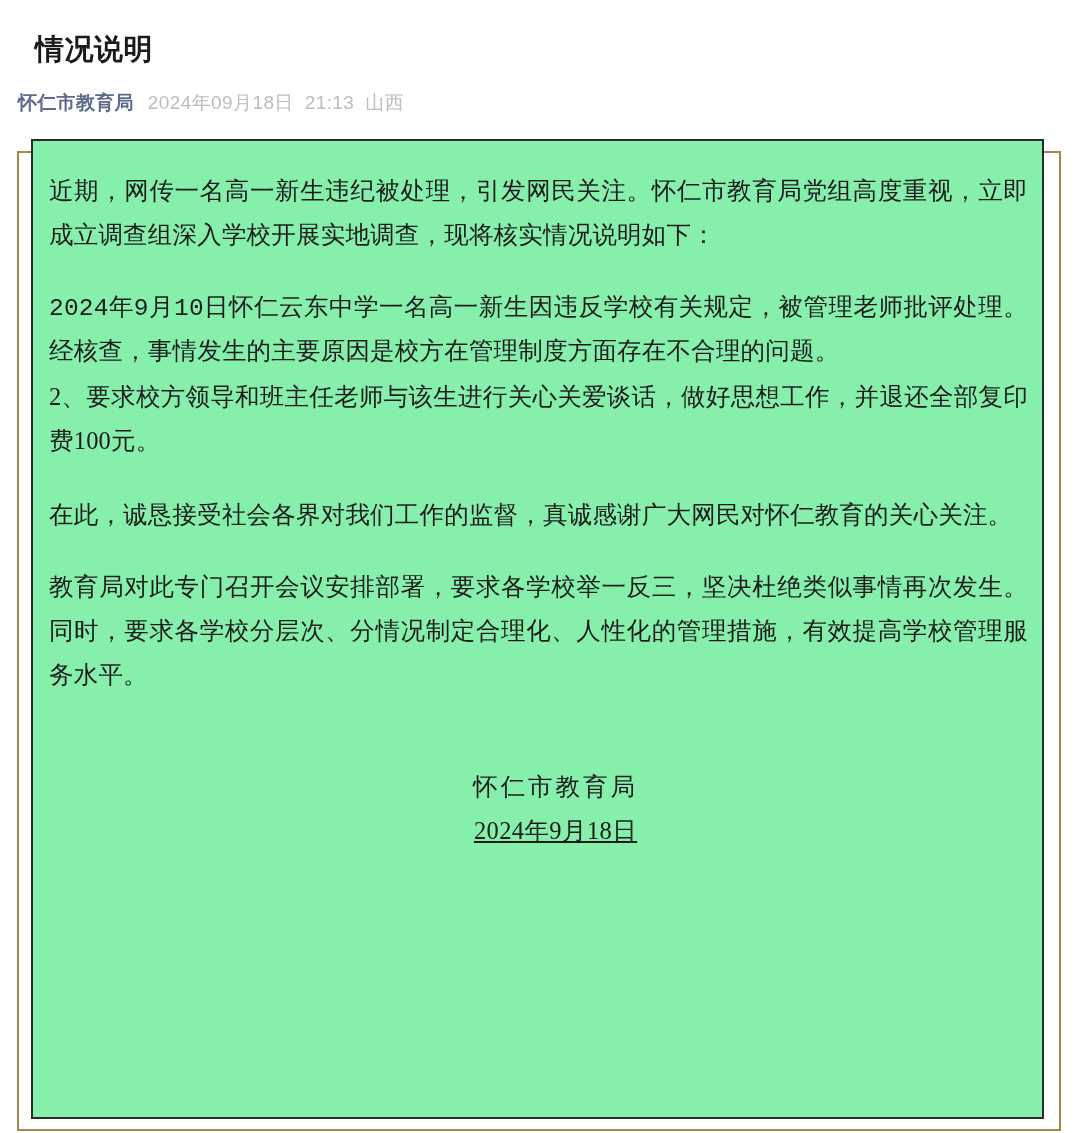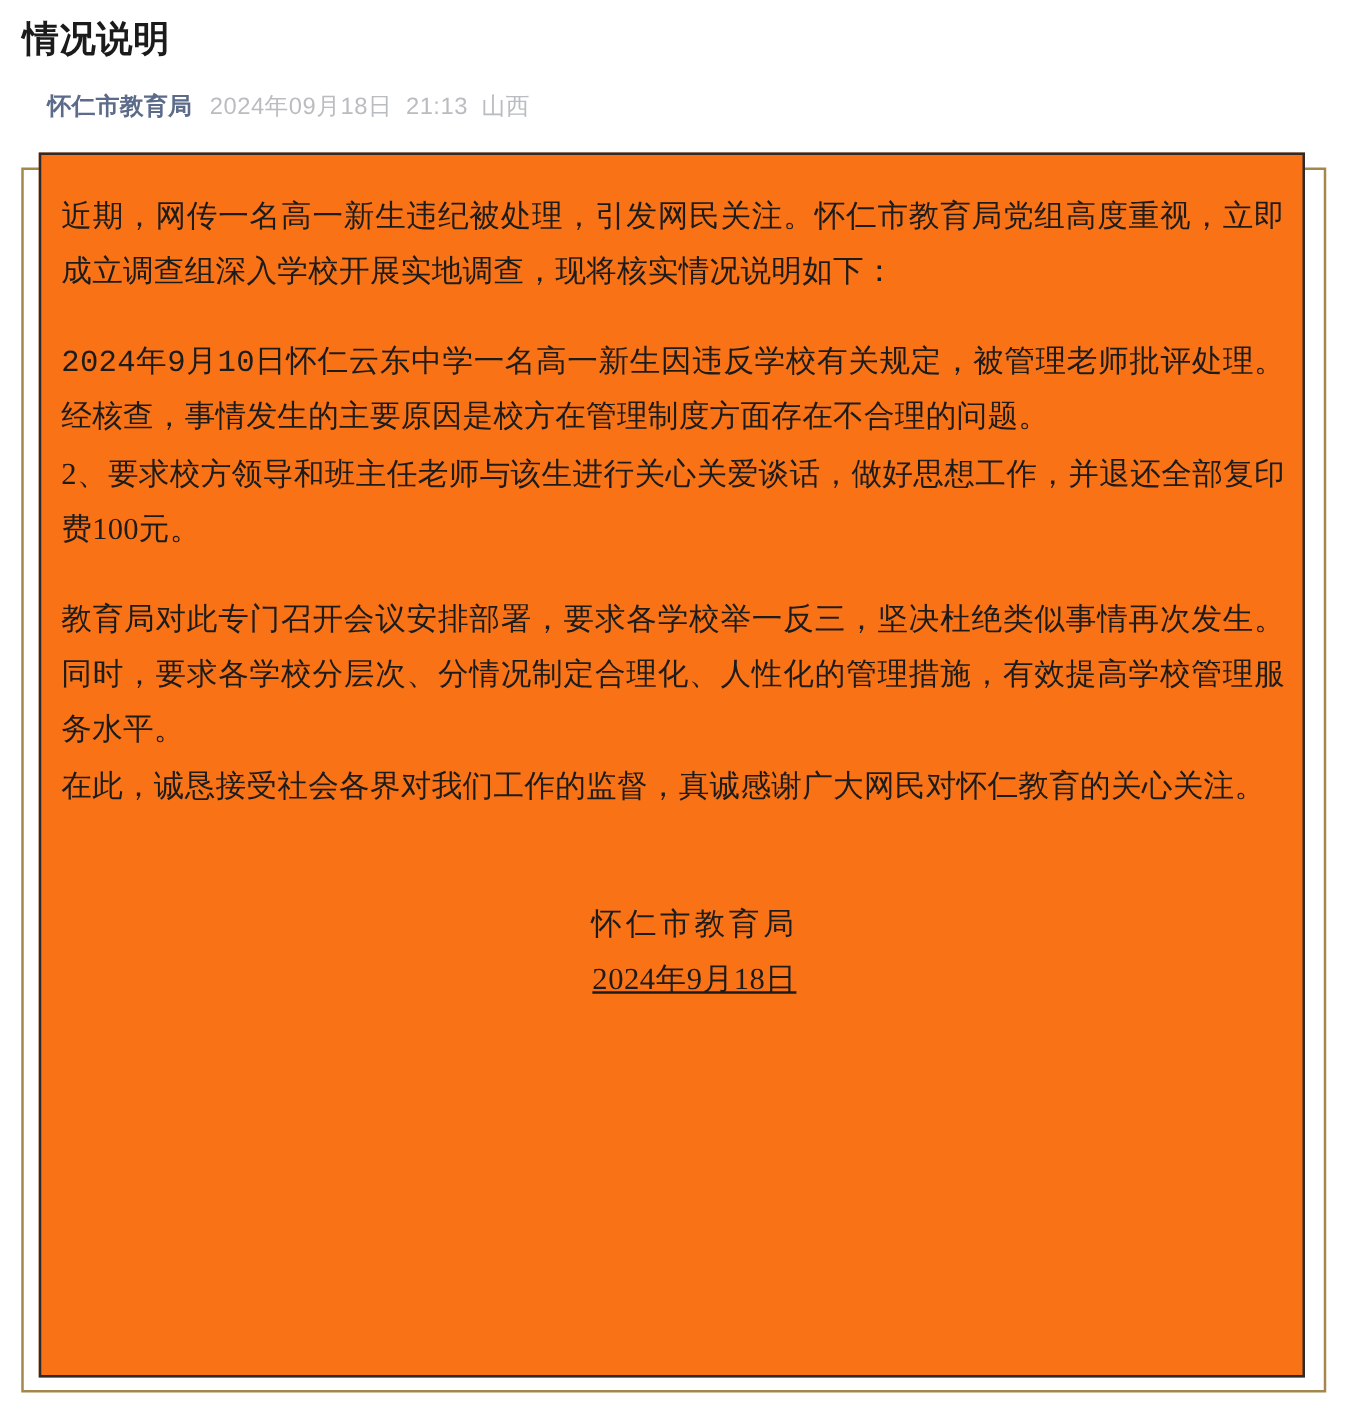--- a/index.html
+++ b/index.html
@@ -19,29 +19,28 @@
   .header {
     padding: 10px 18px 0 18px;
   }
   .page-title {
     font-family: "Liberation Sans", "DejaVu Sans", sans-serif;
     font-size: 29px;
     font-weight: bold;
     color: #1b1b1b;
     letter-spacing: 0.5px;
     line-height: 40px;
-    margin: 0;
+    margin: 17px;
     padding: 2px 0 0 0;
   }
   .meta-line {
     margin-top: 21px;
     font-size: 19px;
     line-height: 26px;
     white-space: nowrap;
-    margin-left: 20px;
   }
   .meta-source {
     color: #5c6b8a;
     font-weight: 600;
     letter-spacing: 0.3px;
   }
   .meta-date,
   .meta-time,
   .meta-region {
     color: #b9bcc0;
@@ -71,21 +70,21 @@
   }
   
   .doc-frame-dark {
     position: absolute;
     left: 31px;
     top: 0px;
     width: 1013px;
     height: 980px;
     border: 2px solid #2b2b2d;
     box-sizing: border-box;
-    background: #f97316;
+    background: #86efac;
     overflow: hidden;
   }
   .doc-body {
     padding: 28px 14px 0 16px;
   }
 
   .doc-para {
     font-family: "Liberation Serif", "DejaVu Serif", serif;
     font-size: 24.5px;
     line-height: 44px;
@@ -130,23 +129,23 @@
     <div class="doc-body">
 
       <p class="doc-para">近期，网传一名高一新生违纪被处理，引发网民关注。怀仁市教育局党组高度重视，立即成立调查组深入学校开展实地调查，现将核实情况说明如下：</p>
 
       <p class="doc-para tight">2024年9月10日怀仁云东中学一名高一新生因违反学校有关规定，被管理老师批评处理。经核查，事情发生的主要原因是校方在管理制度方面存在不合理的问题。</p>
 
 
 
       <p class="doc-para">2、要求校方领导和班主任老师与该生进行关心关爱谈话，做好思想工作，并退还全部复印费100元。</p>
 
+      <p class="doc-para">在此，诚恳接受社会各界对我们工作的监督，真诚感谢广大网民对怀仁教育的关心关注。</p>
+
       <p class="doc-para tight">教育局对此专门召开会议安排部署，要求各学校举一反三，坚决杜绝类似事情再次发生。同时，要求各学校分层次、分情况制定合理化、人性化的管理措施，有效提高学校管理服务水平。</p>
-
-      <p class="doc-para">在此，诚恳接受社会各界对我们工作的监督，真诚感谢广大网民对怀仁教育的关心关注。</p>
 
       <div class="sign-block">
         <div class="sign-org">怀仁市教育局</div>
         <div class="sign-date">2024年9月18日</div>
       </div>
 
     </div>
   </div>
 </div>
 

